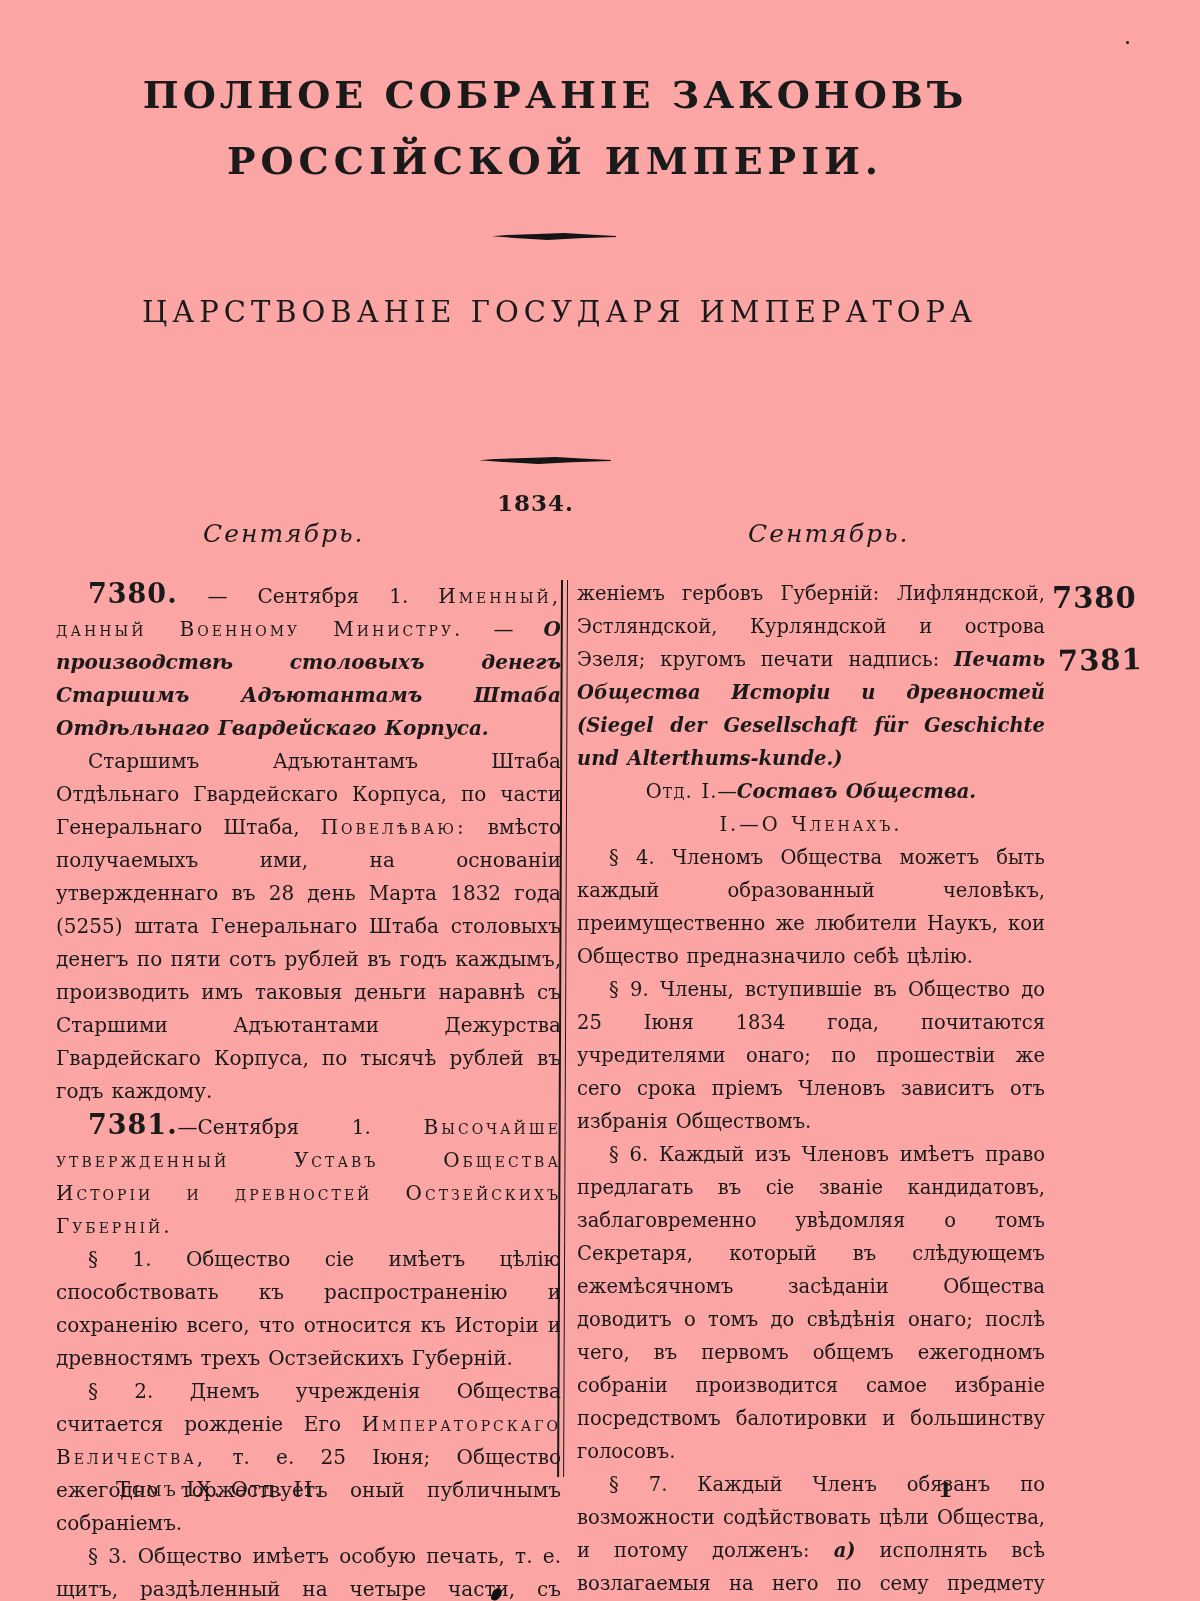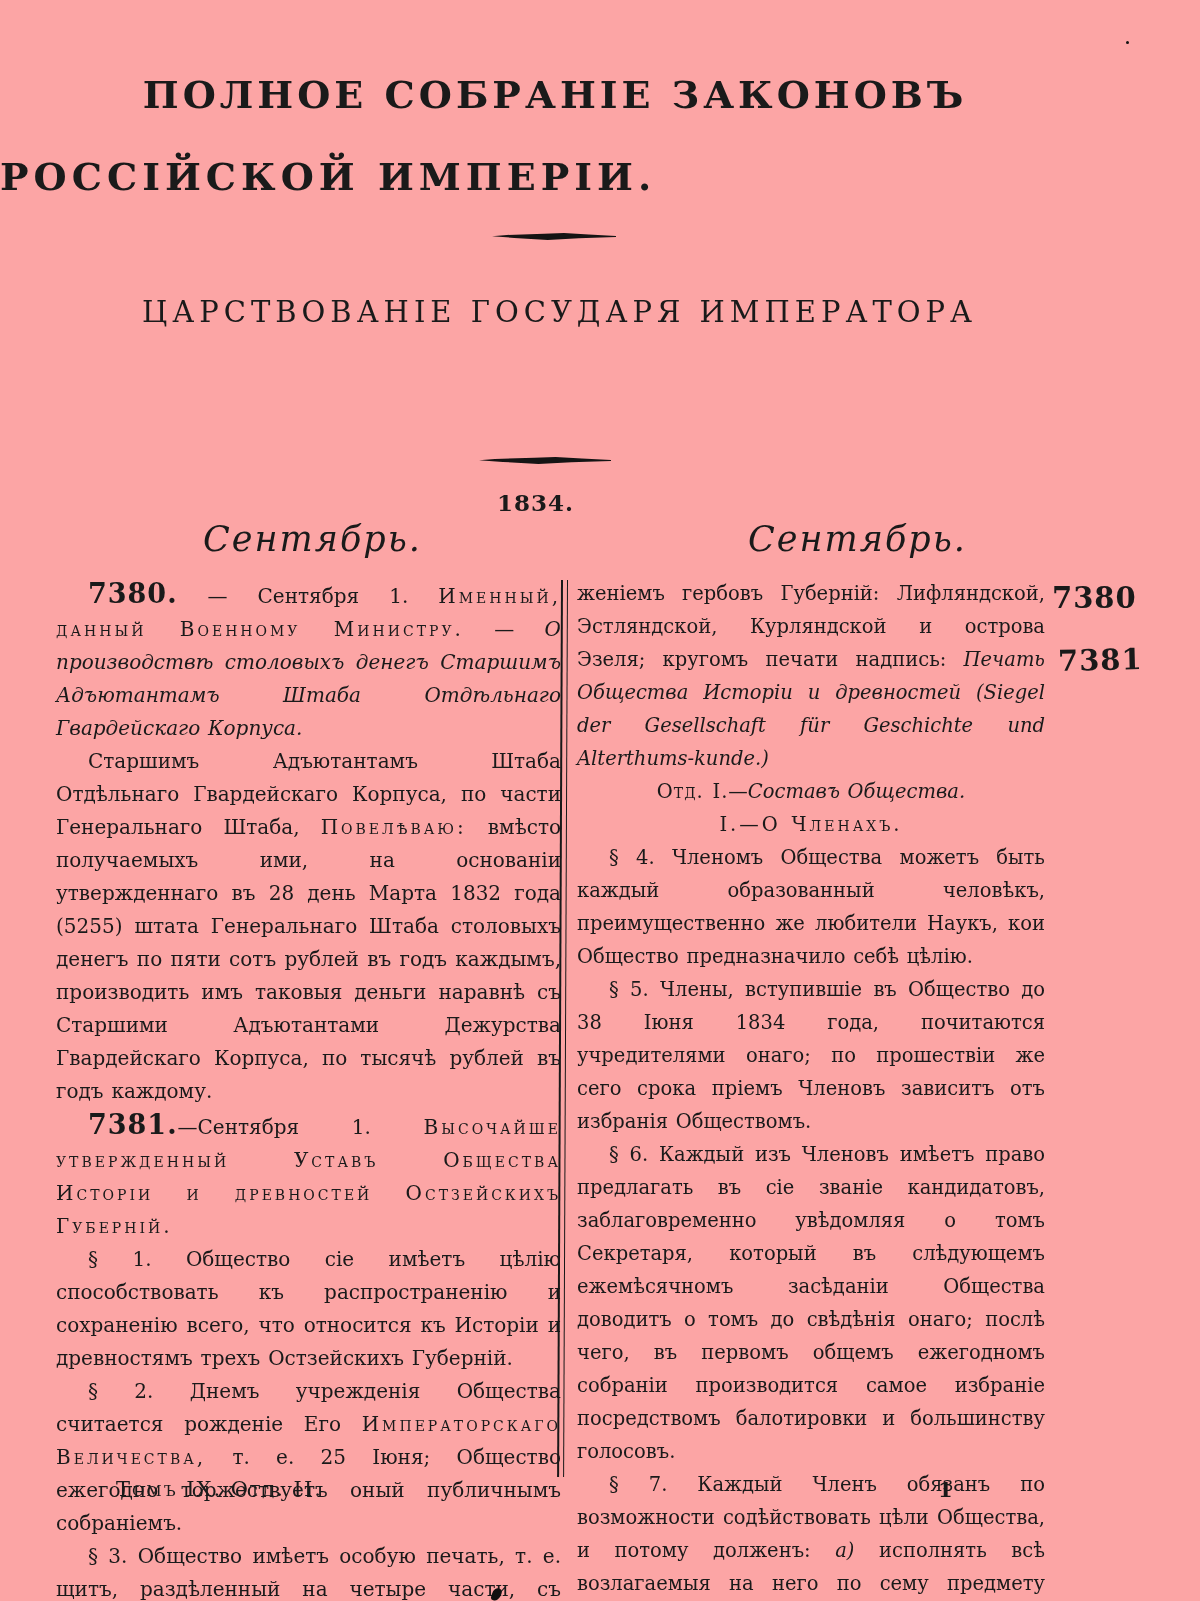--- a/index.html
+++ b/index.html
@@ -16,21 +16,22 @@
     background: #fca5a5;
   }
   
   .title-line1 {
     position: absolute; top: 72px; left: 0; width: 1110px;
     text-align: center;
     font-size: 38px; font-weight: bold; letter-spacing: 4px;
     white-space: nowrap;
   }
   .title-line2 {
-    position: absolute; top: 154px; left: 0; width: 1110px;
+    position: absolute; top: 138px; left: 0; width: 1110px;
+    text-align: center;
     font-size: 38px; font-weight: bold; letter-spacing: 5px;
     white-space: nowrap;
   }
   .reign-line1 {
     position: absolute; top: 295px; left: 0; width: 1095px;
     text-align: center;
     font-size: 29px; font-weight: normal; letter-spacing: 5px;
     white-space: nowrap;
     padding-left: 12px;
   }
@@ -44,21 +45,21 @@
     position: absolute;
     background: #141414;
     clip-path: polygon(0 46%, 12% 28%, 42% 12%, 58% 0, 78% 22%, 100% 42%, 100% 56%, 70% 74%, 45% 100%, 18% 70%);
   }
   #rule-top { top: 233px; left: 492px; width: 124px; height: 7px; }
   #rule-mid { top: 457px; left: 479px; width: 132px; height: 7px; }
 
   
   .month {
     position: absolute; top: 519px;
-    font-style: italic; font-size: 35px; letter-spacing: 2px;
+    font-style: italic; font-size: 25px; letter-spacing: 2px;
     white-space: nowrap;
   }
   #month-left { left: 203px; }
   #month-right { left: 748px; }
   #year-center {
     position: absolute; top: 489px; left: 497px;
     font-size: 23px; font-weight: bold; letter-spacing: 1px;
     white-space: nowrap;
   }
 
@@ -81,21 +82,21 @@
     margin: 0; padding: 0;
     font-size: 20px; line-height: 33px;
     text-align: justify;
     text-indent: 32px;
     word-spacing: 1.5px;
   }
   #right-column .para { font-size: 19.5px; }
   .para.no-indent { text-indent: 0; }
   .para.center { text-align: center; text-indent: 0; }
   .seg-normal { }
-  .seg-italic { font-style: italic; }
+  .seg-italic { font-style: italic; font-weight: bold; }
   .seg-spaced { font-variant: small-caps; letter-spacing: 3px; }
   .seg-smallcaps { font-variant: small-caps; letter-spacing: 1px; }
   .seg-docnum { font-size: 27px; font-weight: bold; letter-spacing: 1px; }
 
   
   .margin-num {
     position: absolute;
     font-size: 29px; font-weight: bold; letter-spacing: 1px;
     white-space: nowrap;
   }
@@ -153,21 +154,21 @@
       <p class="para"><span class="seg-normal">§ 3. Общество имѣетъ особую печать, т. е. щитъ, раздѣленный на четыре части, съ изобра-</span></p>
     </div>
 
   <div id="column-divider"></div>
 
   <div id="right-column">
       <p class="para no-indent"><span class="seg-normal">женіемъ гербовъ Губерній: Лифляндской, Эстляндской, Курляндской и острова Эзеля; кругомъ печати надпись: </span><span class="seg-italic">Печать Общества Исторіи и древностей (Siegel der Gesellschaft für Geschichte und Alterthums-kunde.)</span></p>
       <p class="para center"><span class="seg-smallcaps">Отд. I.</span><span class="seg-normal">—</span><span class="seg-italic">Составъ Общества.</span></p>
       <p class="para center"><span class="seg-spaced">I.—О Членахъ.</span></p>
       <p class="para"><span class="seg-normal">§ 4. Членомъ Общества можетъ быть каждый образованный человѣкъ, преимущественно же любители Наукъ, кои Общество предназначило себѣ цѣлію.</span></p>
-      <p class="para"><span class="seg-normal">§ 5. Члены, вступившіе въ Общество до 38 Іюня 1834 года, почитаются учредителями онаго; по прошествіи же сего срока пріемъ Членовъ зависитъ отъ избранія Обществомъ.</span></p>
+      <p class="para"><span class="seg-normal">§ 9. Члены, вступившіе въ Общество до 25 Іюня 1834 года, почитаются учредителями онаго; по прошествіи же сего срока пріемъ Членовъ зависитъ отъ избранія Обществомъ.</span></p>
       <p class="para"><span class="seg-normal">§ 6. Каждый изъ Членовъ имѣетъ право предлагать въ сіе званіе кандидатовъ, заблаговременно увѣдомляя о томъ Секретаря, который въ слѣдующемъ ежемѣсячномъ засѣданіи Общества доводитъ о томъ до свѣдѣнія онаго; послѣ чего, въ первомъ общемъ ежегодномъ собраніи производится самое избраніе посредствомъ балотировки и большинству голосовъ.</span></p>
       <p class="para"><span class="seg-normal">§ 7. Каждый Членъ обязанъ по возможности содѣйствовать цѣли Общества, и потому долженъ: </span><span class="seg-italic">а)</span><span class="seg-normal"> исполнять всѣ возлагаемыя на него по сему предмету порученія; </span></p>
     </div>
 
   <div id="margin-num-7380" class="margin-num">7380</div>
   <div id="margin-num-7381" class="margin-num">7381</div>
 
   <div id="footer-volume">Томъ IX. Отд. II.</div>
   <div id="page-number">1</div>
 

